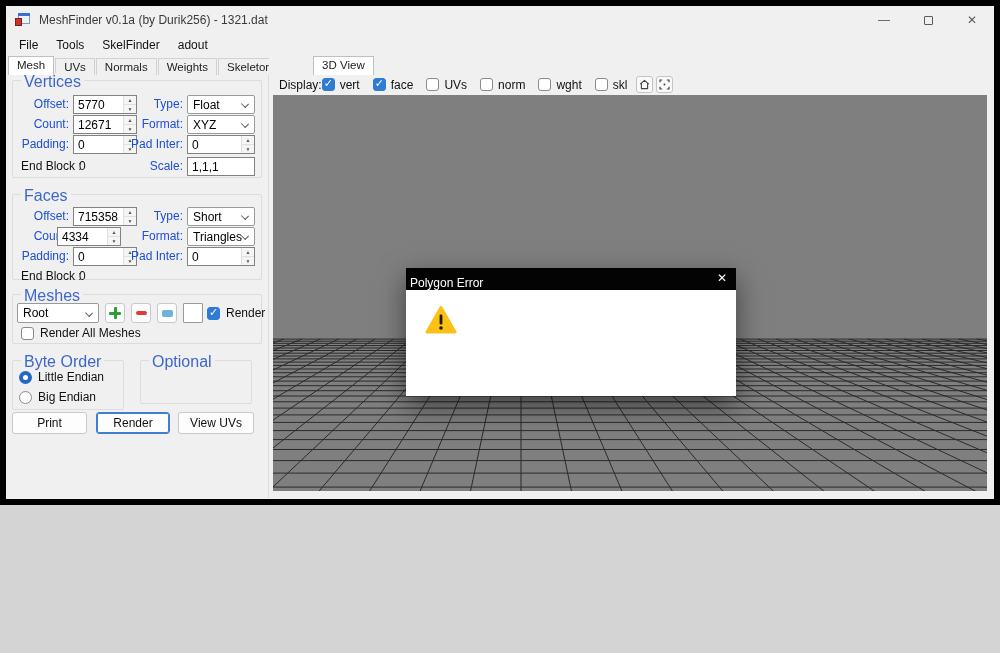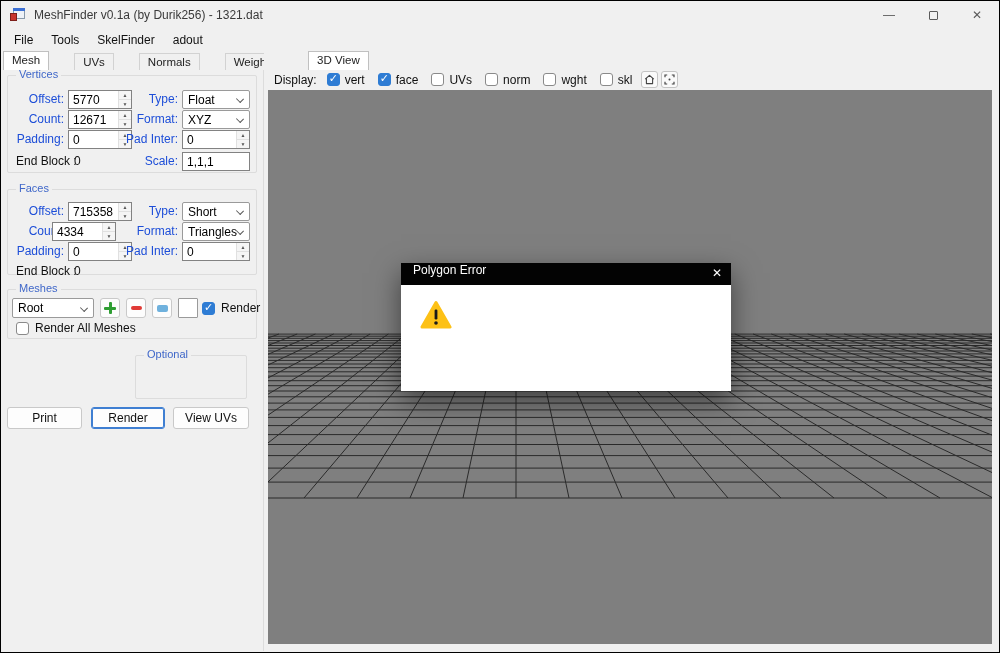--- a/index.html
+++ b/index.html
@@ -1,17 +1,17 @@
 <!DOCTYPE html>
 <html><head>
 <meta charset="utf-8">
 <style>
   * { margin:0; padding:0; box-sizing:border-box; }
   html,body { width:1000px; height:653px; background:#d4d4d4; font-family:"Liberation Sans", sans-serif; }
-  .window { position:relative; width:1000px; height:653px; background:#f0f0f0; border:1px solid #000000; overflow:hidden; }
+  .window { position:relative; width:1000px; height:505px; background:#f0f0f0; border:6px solid #000000; overflow:hidden; }
 
   
   .titlebar { position:absolute; left:0; top:0; right:0; height:28px; background:#f0f0f0; display:flex; align-items:center; }
   .app-icon { width:15px; height:14px; margin-left:9px; position:relative; }
   .app-icon .back { position:absolute; left:3px; top:0; width:12px; height:11px; background:#eef2f8; border:1px solid #8899aa; }
   .app-icon .bar  { position:absolute; left:3px; top:0; width:12px; height:3px; background:#3b6fd4; }
   .app-icon .red  { position:absolute; left:0; top:5px; width:7px; height:8px; background:#c8352e; border:1px solid #7d1f1a; }
   .title-text { margin-left:9px; font-size:12px; color:#3a3a3a; }
   .win-controls { position:absolute; right:0; top:0; height:28px; display:flex; }
   .win-btn { width:44px; height:28px; display:flex; align-items:center; justify-content:center; font-size:12px; color:#5a5a5a; }
@@ -22,21 +22,21 @@
   .menu-item { font-size:12px; color:#111; padding:2px 9px; }
 
   
   .tabstrip { position:absolute; top:50px; height:19px; display:flex; align-items:flex-end; }
   .tab { font-size:11.5px; color:#222; background:#f0f0f0; border:1px solid #d2d2d2; border-bottom:none; padding:2px 8px 2px 8px; height:17px; margin-right:1px; white-space:nowrap; }
   .tab.selected { background:#ffffff; height:19px; border-color:#c0c0c0; position:relative; z-index:2; }
 
   
   .left-panel { position:absolute; left:0; top:69px; width:263px; bottom:1px; background:#f0f0f0; border-right:1px solid #dcdcdc; }
   .groupbox { position:absolute; border:1px solid #dcdcdc; border-radius:2px; }
-  .gb-label { position:absolute; top:-8px; left:8px; background:#f0f0f0; padding:0 3px; font-size:11px; color:#3f67c9; }
+  .gb-label { position:absolute; top:-8px; left:8px; background:#f0f0f0; padding:0 3px; font-size:16px; color:#3f67c9; }
   .frow { position:absolute; left:0; right:0; height:19px; }
   .flabel { position:absolute; font-size:12px; color:#1d4ed8; text-align:right; top:2px; }
   .numbox { position:absolute; top:0; height:19px; background:#fff; border:1px solid #828282; display:flex; }
   .numval { flex:1; font-size:12px; color:#000; padding:2px 0 0 4px; overflow:hidden; }
   .spin { width:13px; border-left:1px solid #e0e0e0; display:flex; flex-direction:column; }
   .spin span { flex:1; font-size:5px; color:#555; display:flex; align-items:center; justify-content:center; background:#f5f5f5; }
   .spin span:first-child { border-bottom:1px solid #e0e0e0; }
   .combo { position:absolute; top:0; height:19px; background:#fff; border:1px solid #9a9a9a; border-radius:2px; display:flex; align-items:center; font-size:12px; color:#000; padding-left:5px; }
   .chev { position:absolute; right:6px; top:5px; width:6px; height:6px; border-right:1.3px solid #555; border-bottom:1.3px solid #555; transform:rotate(45deg) scale(1,0.9); }
   .textbox { position:absolute; top:0; height:19px; background:#fff; border:1px solid #828282; font-size:12px; padding:2px 0 0 4px; color:#000; }
@@ -60,29 +60,29 @@
   .radio.on { border:4px solid #2468c4; }
 
   .btn { position:absolute; height:22px; background:#fdfdfd; border:1px solid #c9c9c9; border-radius:3px; font-size:12px; color:#111; display:flex; align-items:center; justify-content:center; }
   .btn.focused { border-color:#3f7fd2; box-shadow:inset 0 0 0 1px #3f7fd2; }
 
   .cb-row { position:absolute; display:flex; align-items:center; gap:6px; font-size:12px; color:#111; }
 
   
   .right-panel { position:absolute; left:263px; top:48px; right:1px; bottom:1px; background:#f0f0f0; }
   .displaybar { position:absolute; left:4px; top:20px; right:4px; height:21px; display:flex; align-items:center; font-size:12px; color:#111; }
-  .displaybar .dlabel { margin-left:6px; margin-right:10px; }
+  .displaybar .dlabel { margin-left:6px; }
   .dtoggle { display:flex; align-items:center; gap:5px; margin-right:13px; }
   .tool-btn { width:17px; height:17px; border:1px solid #c4c4c4; border-radius:3px; background:#fafafa; display:flex; align-items:center; justify-content:center; margin-left:3px; }
   .viewport { position:absolute; left:4px; top:41px; right:6px; bottom:7px; background:#7f7f7f; overflow:hidden; }
   .viewport svg { position:absolute; left:0; top:0; }
 
   
   .dialog { position:absolute; left:400px; top:262px; width:330px; height:128px; background:#fff; box-shadow:0 10px 26px rgba(0,0,0,.5); z-index:10; }
-  .dlg-title { height:22px; background:#030303; color:#fff; font-size:12px; display:flex; align-items:flex-start; padding-left:12px; }
+  .dlg-title { height:22px; background:#030303; color:#fff; font-size:12px; display:flex; align-items:flex-end; padding-left:4px; }
   .dlg-close { position:absolute; right:9px; top:3px; color:#fff; font-size:12px; }
   .dlg-body { position:relative; height:72px; background:#fff; }
   .dlg-msg { position:absolute; left:61px; top:29px; font-size:12px; color:#000; }
   .warn-icon { position:absolute; left:19px; top:15px; }
   .dlg-footer { height:34px; background:#f0f0f0; border-top:1px solid #e2e2e2; position:relative; }
   .ok-btn { position:absolute; right:4px; top:6px; width:62px; height:22px; background:#fdfdfd; border:1px solid #4a8fd6; border-radius:4px; font-size:12px; color:#000; display:flex; align-items:center; justify-content:center; }
 </style>
 </head>
 <body>
 
@@ -108,21 +108,21 @@
     </div>
   </div>
 
   <div class="menubar">
     <span class="menu-item">File</span>
     <span class="menu-item">Tools</span>
     <span class="menu-item">SkelFinder</span>
     <span class="menu-item">adout</span>
   </div>
 
-  <div class="tabstrip" style="left:2px;gap:24px;">
+  <div class="tabstrip" style="left:2px;">
     <div class="tab selected">Mesh</div>
     <div class="tab">UVs</div>
     <div class="tab">Normals</div>
     <div class="tab">Weights</div>
     <div class="tab">Skeleton</div>
     <div class="tab">Script</div>
   </div>
 
   <div class="tabstrip" style="left:267px;">
     <div class="tab">Text</div>
@@ -275,20 +275,31 @@
             </span>
           <span>Render</span>
         </div>
       </div>
       <div class="cb-row" style="left:8px; top:31px;">
         <span class="checkbox"></span>
         <span>Render All Meshes</span>
       </div>
     </div>
 
+    <div class="groupbox" style="left:6px; top:285px; width:112px; height:50px;">
+      <span class="gb-label">Byte Order</span>
+      <div class="cb-row" style="left:6px; top:9px;">
+        <span class="radio on"></span>
+        <span>Little Endian</span>
+      </div>
+      <div class="cb-row" style="left:6px; top:29px;">
+        <span class="radio"></span>
+        <span>Big Endian</span>
+      </div>
+    </div>
 
     <div class="groupbox" style="left:134px; top:285px; width:112px; height:44px;">
       <span class="gb-label">Optional</span>
     </div>
 
     <div class="btn" style="left:6px; top:337px; width:75px;">
         <span>Print</span>
       </div>
     <div class="btn focused" style="left:90px; top:337px; width:74px;">
         <span>Render</span>

